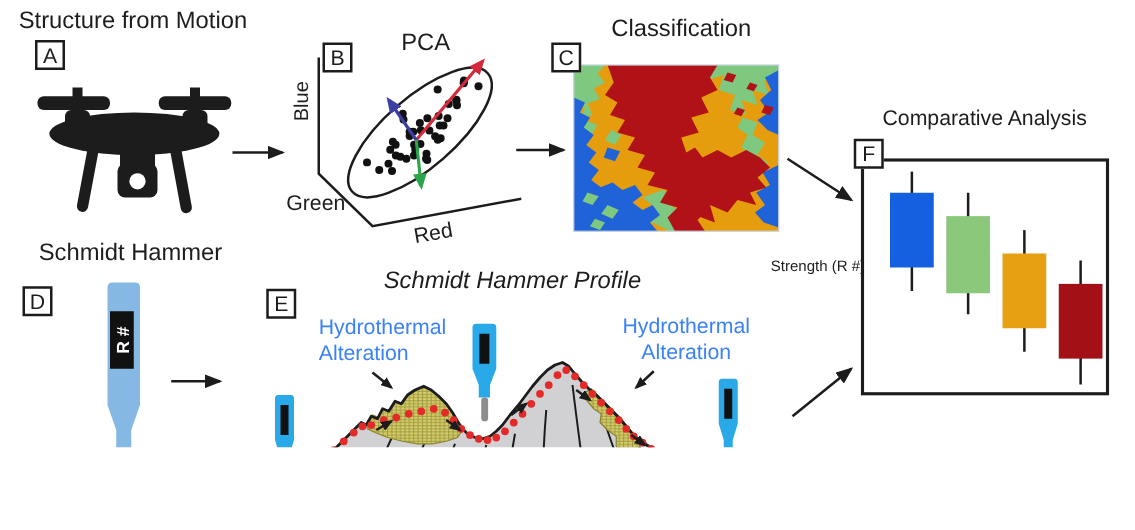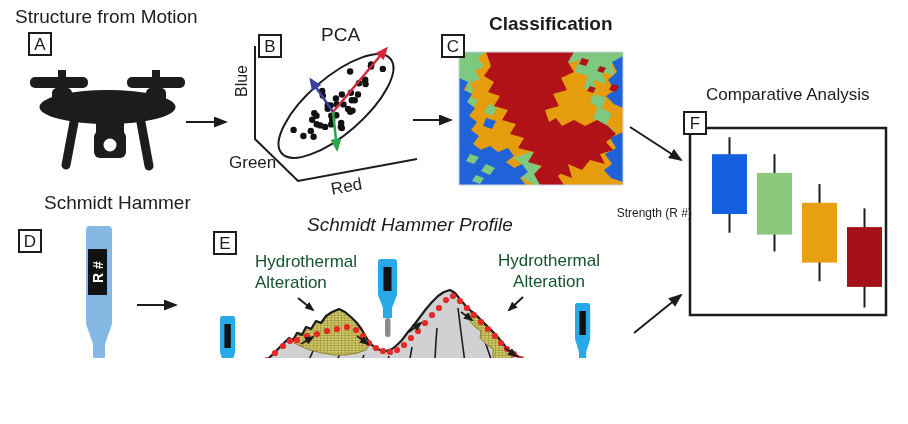--- a/index.html
+++ b/index.html
@@ -9,21 +9,21 @@
   }
   .canvas svg{position:absolute;left:0;top:0;}
   .t{position:absolute;white-space:nowrap;color:#1d1d1d;}
   .title{font-size:19px;}
   .small{font-size:17px;}
   .lbl{
     position:absolute;width:20px;height:20px;border:2.5px solid #1c1c1c;background:#ffffff;
     display:flex;align-items:center;justify-content:center;font-size:17px;line-height:1;
     font-family:"Liberation Sans", sans-serif;color:#1c1c1c;z-index:5;
   }
-  .annot{position:absolute;font-size:17px;line-height:21px;color:#14532d;}
+  .annot{position:absolute;font-size:17px;line-height:21px;color:#3b82f6;}
   .rot{transform:rotate(-90deg);transform-origin:center center;text-align:center;}
 </style>
 </head>
 <body>
 
 <div class="canvas">
 
 <svg width="908" height="424" viewBox="0 0 908 424">
   <defs>
     <marker id="mBlack" markerUnits="userSpaceOnUse" markerWidth="14" markerHeight="11" refX="12" refY="5.5" orient="auto">
@@ -278,24 +278,24 @@
 
   <div class="t title" style="left:15px;top:6px;">Structure from Motion</div>
   <div class="lbl" style="left:28px;top:32px;">A</div>
 
   <div class="t title" style="left:321px;top:24px;">PCA</div>
   <div class="lbl" style="left:258px;top:34px;">B</div>
   <div class="t rot" style="left:221px;top:72px;width:42px;font-size:16px;">Blue</div>
   <div class="t small" style="left:229px;top:153px;">Green</div>
   <div class="t small" style="left:331px;top:177px;transform:rotate(-10deg);">Red</div>
 
-  <div class="t title" style="left:489px;top:13px;font-weight:bold;">Classification</div>
+  <div class="t title" style="left:489px;top:13px;">Classification</div>
   <div class="lbl" style="left:441px;top:34px;">C</div>
 
-  <div class="t title" style="left:44px;top:192px;text-align:right;">Schmidt Hammer</div>
+  <div class="t title" style="left:31px;top:192px;text-align:right;">Schmidt Hammer</div>
   <div class="lbl" style="left:18px;top:229px;">D</div>
   <div class="t rot" style="left:75.5px;top:264px;width:44px;font-size:14px;font-weight:bold;color:#ffffff;z-index:4;">R #</div>
 
   <div class="t title" style="left:307px;top:214px;font-style:italic;">Schmidt Hammer Profile</div>
   <div class="lbl" style="left:213px;top:231px;">E</div>
   <div class="annot" style="left:255px;top:251px;">
     <div>Hydrothermal</div>
     <div>Alteration</div>
   </div>
   <div class="annot" style="left:495px;top:250px;width:108px;text-align:center;">

